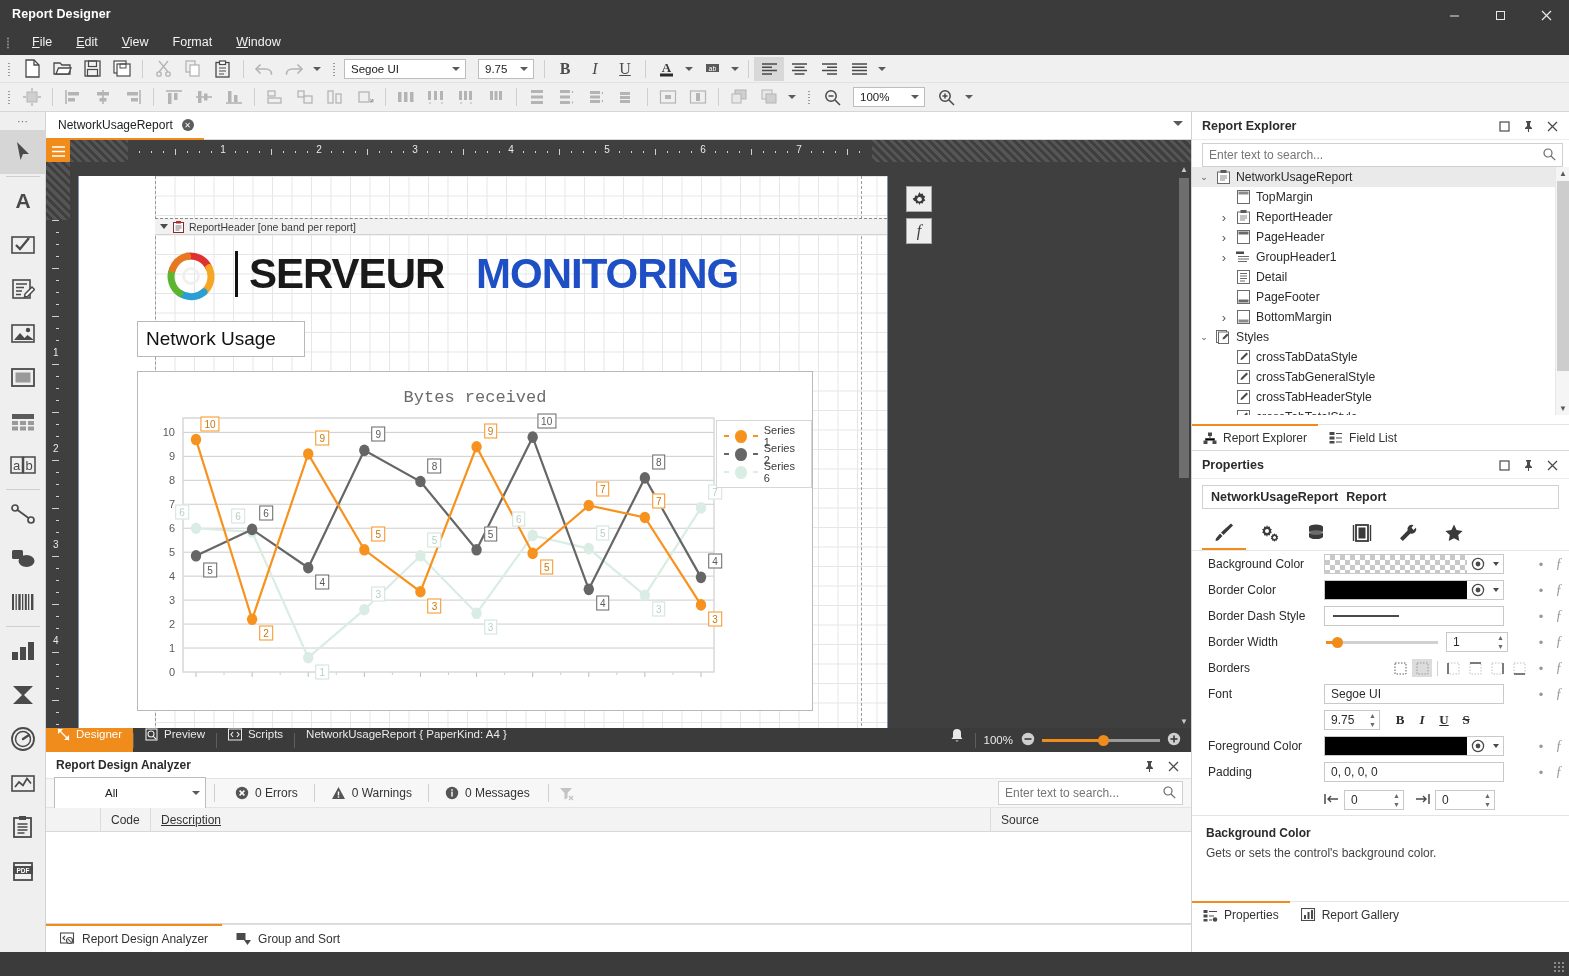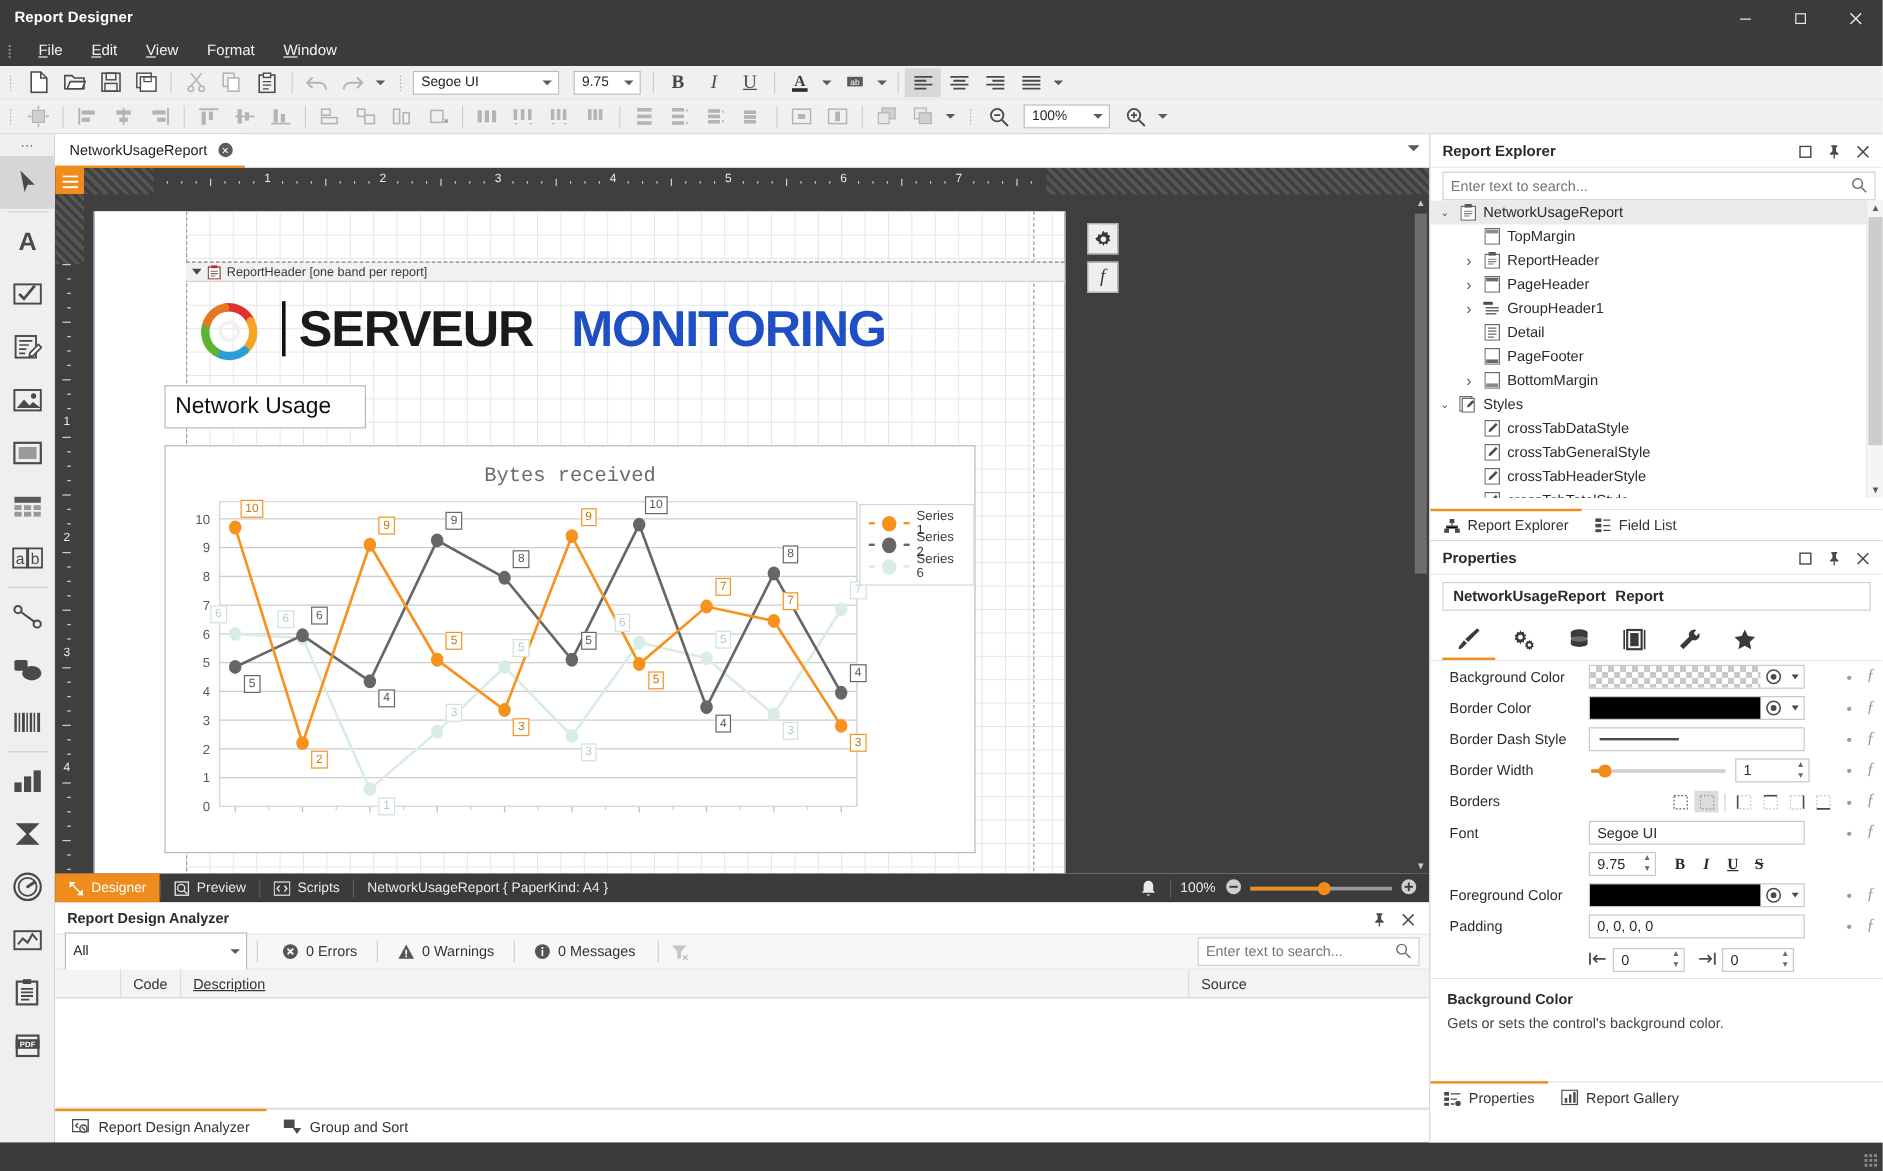--- a/index.html
+++ b/index.html
@@ -179,21 +179,21 @@
     position:absolute; right:0; top:22px; width:14px; height:566px; background:#3f3f3f;
   }
   .vscroll .arrow{ width:14px; height:14px; display:flex; align-items:center; justify-content:center; color:#c9c9c9; font-size:8px; }
   .vscroll .thumb{ position:absolute; left:2px; top:16px; width:10px; height:300px; background:#6e6e6e; }
 
   
   .statusbar{
     position:absolute; left:46px; top:728px; width:1145px; height:24px; background:#3b3b3b;
     display:flex; align-items:center; color:#e9e9e9; font-size:11.5px;
   }
-  .st-tab{ height:24px; padding:0 11px; display:flex; align-items:center; gap:6px; }
+  .st-tab{ height:24px; padding:0 11px; display:flex; align-items:flex-start; gap:6px; }
   .st-tab.active{ background:#ef8c1c; color:#fff; }
   .st-sep{ width:1px; height:15px; background:#5e5e5e; }
   .st-spacer{ flex:1; }
   .zoomslider{ width:118px; height:3px; background:#9a9a9a; position:relative; margin:0 7px; }
   .zoomslider .fill{ position:absolute; left:0; top:0; height:3px; width:62px; background:#ef8c1c; }
   .zoomslider .knob{ position:absolute; left:56px; top:-4px; width:11px; height:11px; border-radius:50%; background:#ef8c1c; }
 
   
   .analyzer{
     position:absolute; left:46px; top:752px; width:1145px; height:172px; background:#ffffff;
@@ -1129,21 +1129,21 @@
           </svg>
       </div>
       <div class="an-btn" style="right:8px;">
         <svg width="11" height="11" viewBox="0 0 11 11">
             <line x1="1" y1="1" x2="10" y2="10" stroke="#4a4a4a" stroke-width="1.3"></line>
             <line x1="10" y1="1" x2="1" y2="10" stroke="#4a4a4a" stroke-width="1.3"></line>
           </svg>
       </div>
     </div>
     <div class="an-toolbar">
-      <div class="combo" style="width:152px;height:33px;">
+      <div class="combo" style="width:152px;height:33px;padding-left:44px;">
         <span class="cv">All</span>
         <span class="carat"></span>
       </div>
       <div class="sep" style="margin:0 8px;"></div>
       <div class="an-chip">
         <svg width="14" height="14" viewBox="0 0 14 14">
             <circle cx="7" cy="7" r="6.2" fill="#555"></circle>
             <path d="M4.6 4.6l4.8 4.8M9.4 4.6l-4.8 4.8" stroke="#fff" stroke-width="1.5"></path>
           </svg>
         <span>0 Errors</span>

